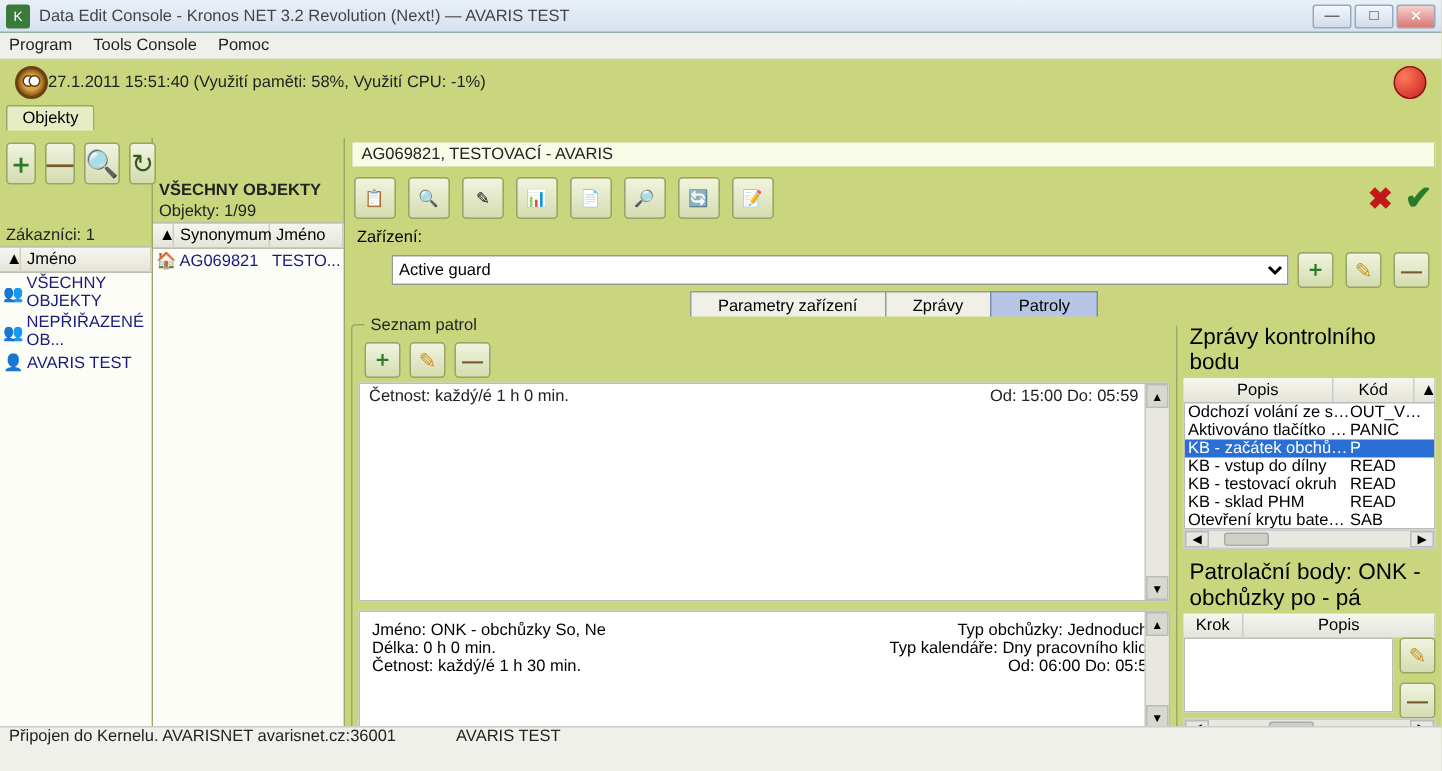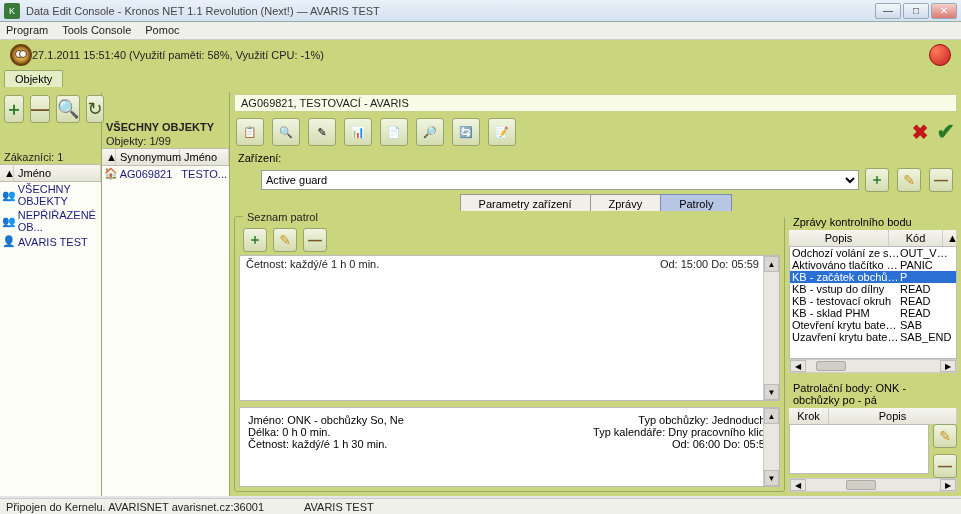--- a/index.html
+++ b/index.html
@@ -77,44 +77,44 @@
   .scrollbox .sb { position:absolute; right:0; top:0; bottom:0; width:16px; background:#e8e8e0; border-left:1px solid #ccc; display:flex; flex-direction:column;}
   .sb .arr{height:16px;background:#d8d8d0;border:1px solid #bbb;display:flex;align-items:center;justify-content:center;font-size:8px;}
   .sb .track{flex:1;}
   .scrollbox .topline{ display:flex; justify-content:space-between; padding:2px 20px 2px 6px; color:#222;}
 
   .detailbox { background:#fff; border:1px solid #bbb; padding:6px 8px; display:flex; position:relative; min-height:80px;}
   .detailbox .col{flex:1;}
   .detailbox .r{text-align:right;}
   .detailbox .sb{position:absolute;right:0;top:0;bottom:0;width:16px;background:#e8e8e0;border-left:1px solid #ccc;display:flex;flex-direction:column;}
   
-  .righttitle { background:#cad67e; padding:2px 4px; font-size:11px;}
+  .righttitle { background:#cad67e; padding:2px 4px; font-size:15px;}
   .gridhdr { background:linear-gradient(#f6f6f0,#e4e4d8); display:flex;text-align:center;}
   .gridhdr div{ padding:2px 4px; border-right:1px solid #ccc;}
   .gridbody { background:#fff; border:1px solid #bbb; font-size:10px; overflow:hidden;}
   .gridbody .gr { display:flex; padding:0 2px; white-space:nowrap;}
   .gridbody .gr div:first-child{ flex:1; overflow:hidden; text-overflow:ellipsis;}
   .gridbody .gr div:last-child{ width:54px; overflow:hidden; text-overflow:ellipsis;}
   .gridbody .gr.sel{ background:#2a6fd4; color:#fff;}
   .hscroll { height:16px; background:#e8e8e0; border:1px solid #ccc; display:flex;}
   .hscroll .arr{width:16px;display:flex;align-items:center;justify-content:center;font-size:8px;border:1px solid #bbb;}
   .hscroll .track{flex:1; position:relative;}
   .hscroll .thumb{position:absolute;left:10px;width:30px;top:1px;bottom:1px;background:#cfcfc6;border:1px solid #aaa;border-radius:2px;}
 
-  .statusbar { position:absolute; bottom:0; left:0; right:0; height:16px; background:#f0f0eb; border-top:1px solid #ccc; display:flex; align-items:center; padding:0 6px; gap:40px; color:#222;}
+  .statusbar { position:absolute; bottom:0; left:0; right:0; height:30px; background:#f0f0eb; border-top:1px solid #ccc; display:flex; align-items:flex-start; padding:0 6px; gap:40px; color:#222;}
   .statusbar .cell{min-width:120px;}
 
   .clipico { width:28px; height:28px; border:1px solid #98a468; border-radius:3px; background:linear-gradient(#f0f4e0,#d4dcb0); display:flex; align-items:center; justify-content:center;}
 </style>
 </head>
 <body>
 
 <div class="titlebar">
   <span class="icon">K</span>
-  <span class="title">Data Edit Console - Kronos NET 1.1 Revolution (Next!) — AVARIS TEST</span>
+  <span class="title">Data Edit Console - Kronos NET 3.2 Revolution (Next!) — AVARIS TEST</span>
   <div class="winbtns">
     <div>—</div>
     <div>□</div>
     <div class="close">✕</div>
   </div>
 </div>
 
 <div class="menubar">
   <span>Program</span>
   <span>Tools Console</span>

